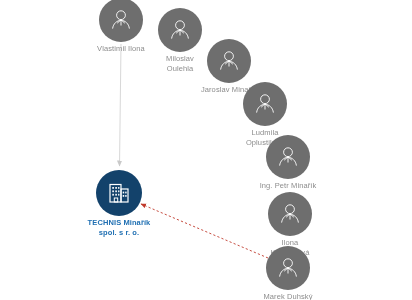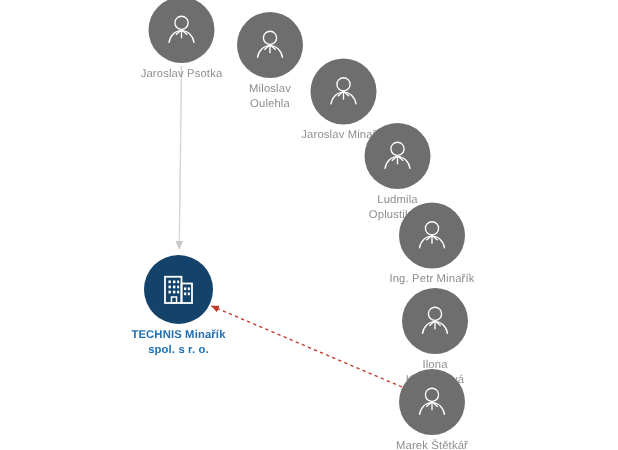--- a/index.html
+++ b/index.html
@@ -101,21 +101,21 @@
 
   <div class="node person" style="left:121px; top:20px;">
     <div class="node-circle">
       <svg class="avatar-svg" width="26" height="26" viewBox="0 0 26 26">
         <circle cx="13" cy="8.2" r="4.4" fill="none" stroke="#ffffff" stroke-width="0.9"></circle>
         <path d="M13 12.6 L13 18.5" fill="none" stroke="#ffffff" stroke-width="0.9"></path>
         <path d="M13 12.8 L9.2 16.2 M13 12.8 L16.8 16.2" fill="none" stroke="#ffffff" stroke-width="0.9"></path>
         <path d="M4.6 21.6 C5.3 16.6 8.8 13.4 13 13.4 C17.2 13.4 20.7 16.6 21.4 21.6" fill="none" stroke="#ffffff" stroke-width="0.9"></path>
       </svg>
     </div>
-    <div class="node-label">Jaroslav Psotka</div>
+    <div class="node-label">Vlastimil Ilona</div>
   </div>
 
   <div class="node person" style="left:180px; top:30px;">
     <div class="node-circle">
       <svg class="avatar-svg" width="26" height="26" viewBox="0 0 26 26">
         <circle cx="13" cy="8.2" r="4.4" fill="none" stroke="#ffffff" stroke-width="0.9"></circle>
         <path d="M13 12.6 L13 18.5" fill="none" stroke="#ffffff" stroke-width="0.9"></path>
         <path d="M13 12.8 L9.2 16.2 M13 12.8 L16.8 16.2" fill="none" stroke="#ffffff" stroke-width="0.9"></path>
         <path d="M4.6 21.6 C5.3 16.6 8.8 13.4 13 13.4 C17.2 13.4 20.7 16.6 21.4 21.6" fill="none" stroke="#ffffff" stroke-width="0.9"></path>
       </svg>
@@ -176,21 +176,21 @@
 
   <div class="node person" style="left:288px; top:268px;">
     <div class="node-circle">
       <svg class="avatar-svg" width="26" height="26" viewBox="0 0 26 26">
         <circle cx="13" cy="8.2" r="4.4" fill="none" stroke="#ffffff" stroke-width="0.9"></circle>
         <path d="M13 12.6 L13 18.5" fill="none" stroke="#ffffff" stroke-width="0.9"></path>
         <path d="M13 12.8 L9.2 16.2 M13 12.8 L16.8 16.2" fill="none" stroke="#ffffff" stroke-width="0.9"></path>
         <path d="M4.6 21.6 C5.3 16.6 8.8 13.4 13 13.4 C17.2 13.4 20.7 16.6 21.4 21.6" fill="none" stroke="#ffffff" stroke-width="0.9"></path>
       </svg>
     </div>
-    <div class="node-label">Marek Štětkář</div>
+    <div class="node-label">Marek Duhský</div>
   </div>
 
   <div class="node company" style="left:119px; top:193px;">
     <div class="node-circle">
       <svg class="building-svg" width="26" height="26" viewBox="0 0 26 26">
         <rect x="4" y="4.5" width="11" height="17.5" fill="none" stroke="#ffffff" stroke-width="1.2"></rect>
         <rect x="15" y="9" width="7" height="13" fill="none" stroke="#ffffff" stroke-width="1.2"></rect>
         <rect x="6.3" y="7" width="1.6" height="1.8" fill="#ffffff"></rect>
         <rect x="9.3" y="7" width="1.6" height="1.8" fill="#ffffff"></rect>
         <rect x="12.1" y="7" width="1.3" height="1.8" fill="#ffffff"></rect>

